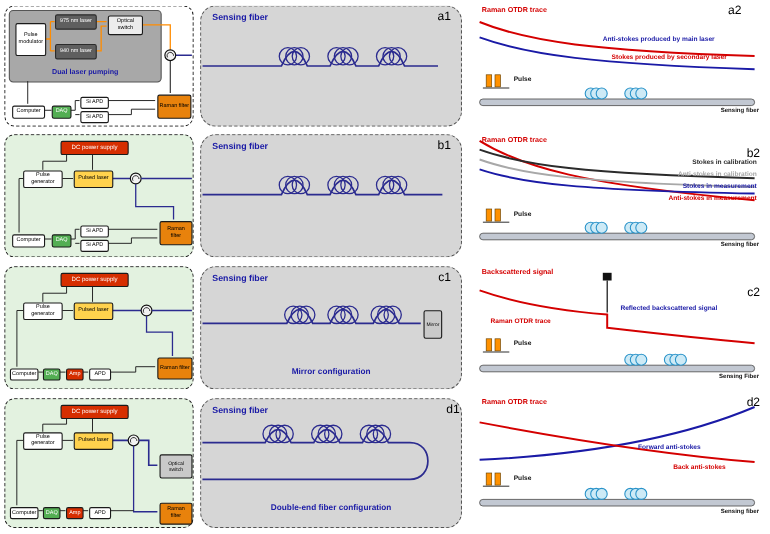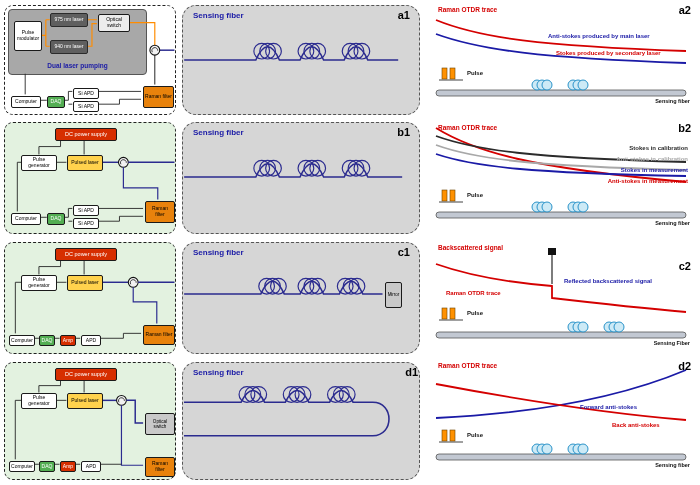--- a/index.html
+++ b/index.html
@@ -17,21 +17,21 @@
   .box.orange{background:#e8820c}
   .box.redb{background:#d62e00;color:#fff}
   .box.grayb{background:#c9c9c9}
   .module{position:absolute;background:#a8a8a8;border:1px solid #555;border-radius:4px}
   .lbl{position:absolute;font-size:6px;line-height:1.1;color:#111;white-space:nowrap}
   .b{font-weight:bold}
   .blue{color:#1a1aa6}
   .redt{color:#d40000}
   .grayt{color:#a8a8a8}
   .darkt{color:#2b2b2b}
-  .tag{position:absolute;font-weight:bold;font-size:11px;color:#000}
+  .tag{position:absolute;font-weight:normal;font-size:11px;color:#000}
   .title{position:absolute;font-weight:bold;font-size:8px;color:#1a1aa6}
   .mtitle{position:absolute;text-align:center;font-weight:bold;font-size:6.5px;color:#1a1aa6}
   .caption{position:absolute;left:0;right:0;text-align:center;font-weight:bold;font-size:7.5px;color:#1a1aa6}
   svg.layer{position:absolute;left:0;top:0;width:100%;height:100%}
 </style>
 </head>
 <body>
 
 <div class="fig">
 
@@ -95,21 +95,21 @@
         <circle cx="143" cy="83" r="5"></circle>
           <circle cx="148" cy="83" r="5"></circle>
           <circle cx="153" cy="83" r="5"></circle>
       </g>
     </svg>
     <div class="lbl b redt" style="left:8px;top:4px;font-size:6.5px">Raman OTDR trace</div>
     <div class="lbl b blue" style="left:118px;top:31px">Anti-stokes produced by main laser</div>
     <div class="lbl b redt" style="left:126px;top:48px">Stokes produced by secondary laser</div>
     <div class="lbl b" style="left:37px;top:68px">Pulse</div>
     <div class="lbl b" style="right:8px;top:96px;font-size:5.5px">Sensing fiber</div>
-    <div class="tag" style="right:7px;top:2px">a2</div>
+    <div class="tag" style="right:24px;top:2px">a2</div>
   </div>
 
   <div class="panel setup greenbg" style="left:4px;top:122px;width:172px;height:112px">
     <svg class="layer" viewBox="0 0 172 112">
       <path d="M56 18 V24 H34 V32 M80 18 V32 M52 40 H62" stroke="#222" stroke-width="0.9" fill="none"></path>
       <path d="M98 40 H115" stroke="#2b2b8f" stroke-width="1.5" fill="none"></path>
       <g>
         <circle cx="120" cy="40" r="5" fill="#f2f2f2" stroke="#111" stroke-width="1.1"></circle>
         <path d="M117.5 42 A3 3 0 1 1 123 40.5" stroke="#111" stroke-width="0.8" fill="none"></path>
       </g>
@@ -167,21 +167,21 @@
           <circle cx="153" cy="87" r="5"></circle>
       </g>
     </svg>
     <div class="lbl b redt" style="left:8px;top:4px;font-size:6.5px">Raman OTDR trace</div>
     <div class="lbl b darkt" style="right:10px;top:25px">Stokes in calibration</div>
     <div class="lbl b grayt" style="right:10px;top:36px">Anti-stokes in calibration</div>
     <div class="lbl b blue" style="right:10px;top:47px">Stokes in measurement</div>
     <div class="lbl b redt" style="right:10px;top:58px">Anti-stokes in measurement</div>
     <div class="lbl b" style="left:37px;top:72px">Pulse</div>
     <div class="lbl b" style="right:8px;top:100px;font-size:5.5px">Sensing fiber</div>
-    <div class="tag" style="right:7px;top:2px">b2</div>
+    <div class="tag" style="right:7px;top:14px">b2</div>
   </div>
 
   <div class="panel setup greenbg" style="left:4px;top:242px;width:172px;height:112px">
     <svg class="layer" viewBox="0 0 172 112">
       <path d="M56 18 V24 H34 V32 M80 18 V32 M52 40 H62" stroke="#222" stroke-width="0.9" fill="none"></path>
       <path d="M98 40 H125" stroke="#2b2b8f" stroke-width="1.5" fill="none"></path>
       <g>
         <circle cx="130" cy="40" r="5" fill="#f2f2f2" stroke="#111" stroke-width="1.1"></circle>
         <path d="M127.5 42 A3 3 0 1 1 133 40.5" stroke="#111" stroke-width="0.8" fill="none"></path>
       </g>
@@ -209,20 +209,21 @@
         <circle cx="124" cy="44" r="8"></circle>
           <circle cx="130" cy="44" r="8"></circle>
           <circle cx="136" cy="44" r="8"></circle>
         <circle cx="164" cy="44" r="8"></circle>
           <circle cx="170" cy="44" r="8"></circle>
           <circle cx="176" cy="44" r="8"></circle>
       </g>
     </svg>
     <div class="box grayb" style="left:202px;top:39px;width:17px;height:26px;font-size:4.5px">Mirror</div>
     <div class="title" style="left:10px;top:5px">Sensing fiber</div>
+    <div class="caption" style="top:90px">Mirror configuration</div>
     <div class="tag" style="right:9px;top:3px">c1</div>
   </div>
 
   <div class="panel tracep" style="left:430px;top:240px;width:268px;height:114px">
     <svg class="layer" viewBox="0 0 268 114">
       <path d="M6 24 C 40 36, 85 43, 122 46 L122 58 C 165 63, 210 68, 256 72" stroke="#d40000" stroke-width="1.8" fill="none"></path>
       <g>
         <path d="M122 15 V44" stroke="#111" stroke-width="1.1"></path>
         <rect x="118" y="8" width="8" height="7" fill="#111"></rect>
       </g>
@@ -282,20 +283,21 @@
           <circle cx="76" cy="32" r="8"></circle>
         <circle cx="109" cy="32" r="8"></circle>
           <circle cx="115" cy="32" r="8"></circle>
           <circle cx="121" cy="32" r="8"></circle>
         <circle cx="154" cy="32" r="8"></circle>
           <circle cx="160" cy="32" r="8"></circle>
           <circle cx="166" cy="32" r="8"></circle>
       </g>
     </svg>
     <div class="title" style="left:10px;top:5px">Sensing fiber</div>
+    <div class="caption" style="top:94px">Double-end fiber configuration</div>
     <div class="tag" style="right:1px;top:3px">d1</div>
   </div>
 
   <div class="panel tracep" style="left:430px;top:358px;width:268px;height:122px">
     <svg class="layer" viewBox="0 0 268 122">
       <path d="M6 60 C 90 56, 180 44, 256 12" stroke="#1a1aa6" stroke-width="1.8" fill="none"></path>
       <path d="M6 26 C 80 40, 170 55, 256 62" stroke="#d40000" stroke-width="1.8" fill="none"></path>
       <g>
         <path d="M9 84 H33" stroke="#111" stroke-width="0.8"></path>
         <rect x="12" y="72" width="5" height="11" fill="#ff9100" stroke="#6b4300" stroke-width="0.6"></rect>

